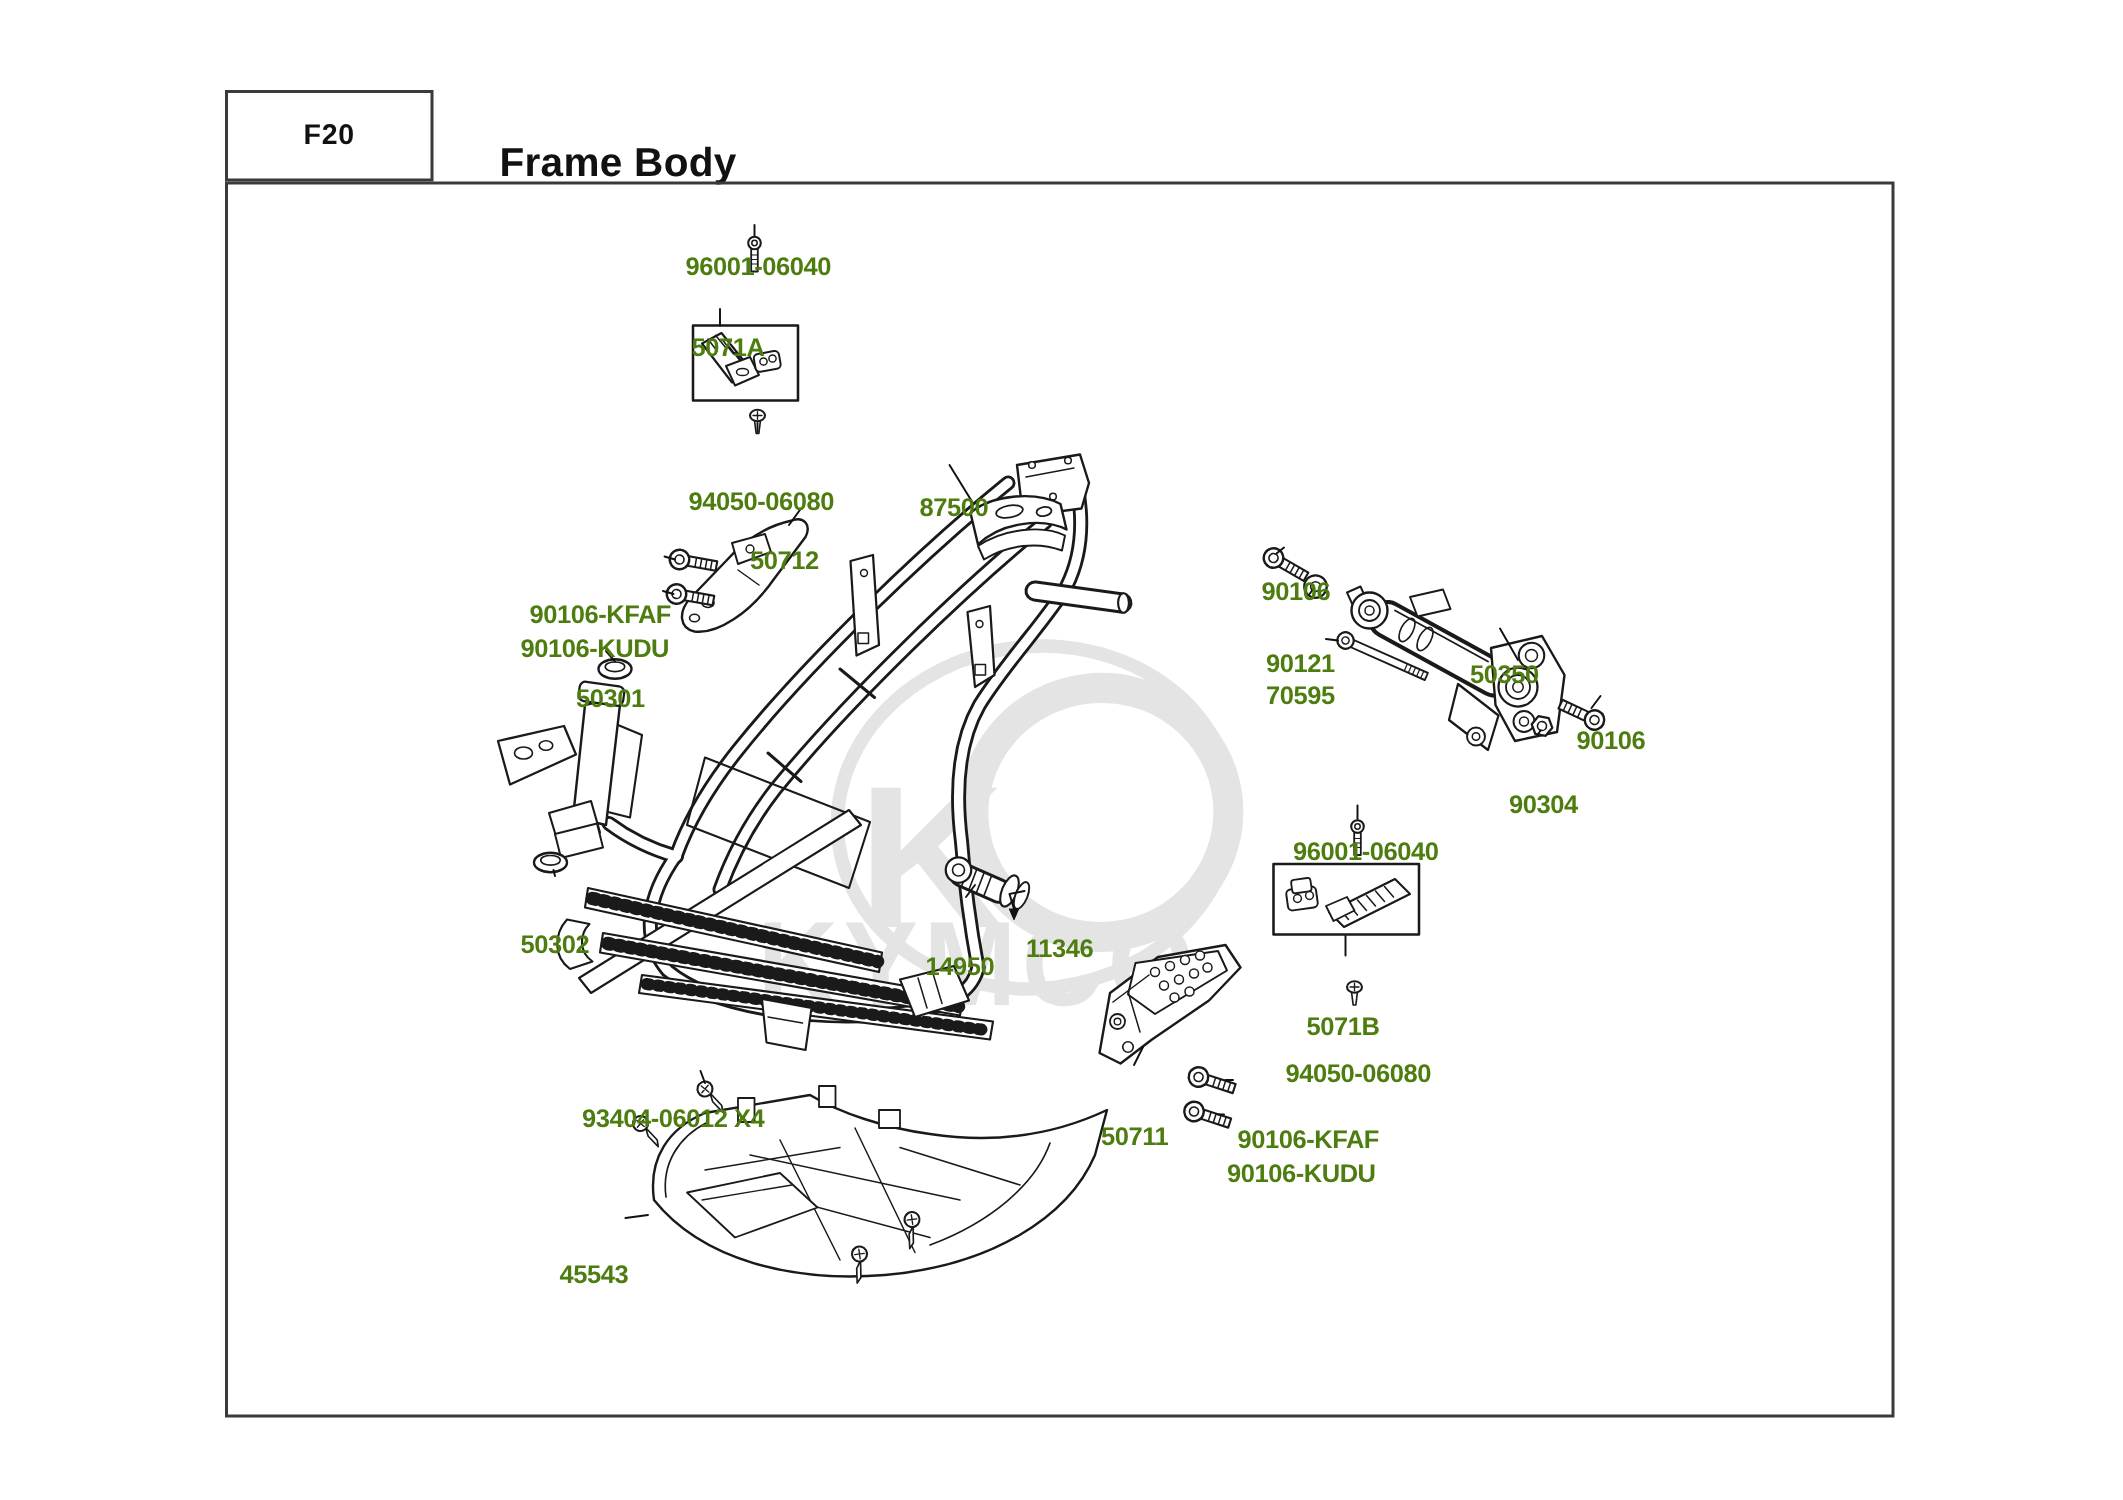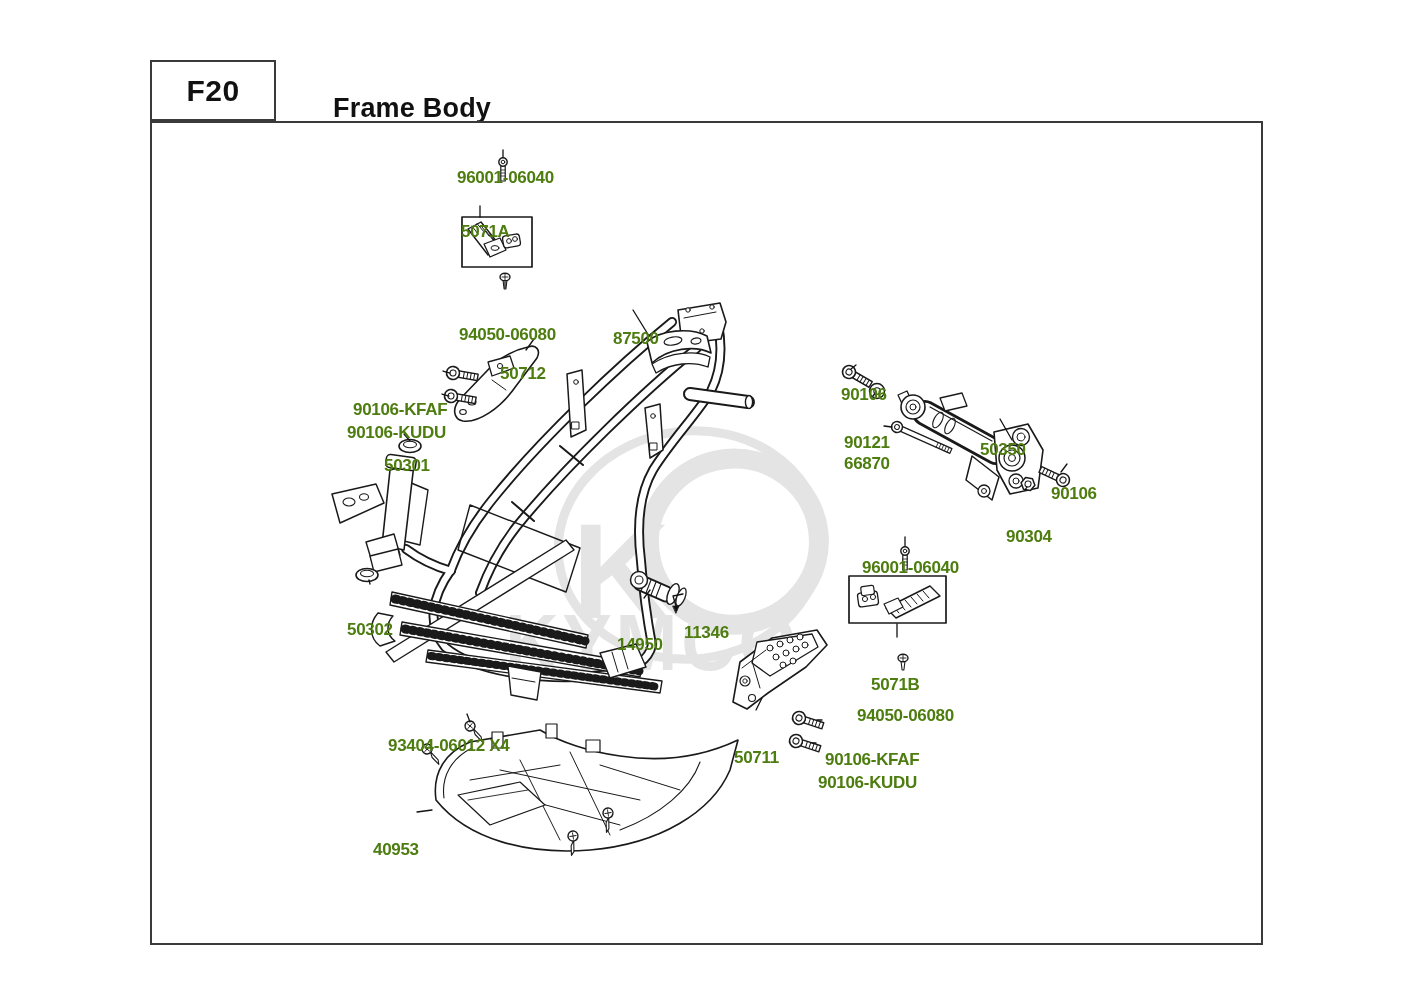--- a/index.html
+++ b/index.html
@@ -1,24 +1,24 @@
 <!DOCTYPE html>
 <html><head>
 <meta charset="utf-8">
 <style>
   html,body{margin:0;padding:0;background:#ffffff;}
   #page{
     position:relative;width:1415px;height:1000px;background:#ffffff;
     font-family:"Liberation Sans","DejaVu Sans",sans-serif;overflow:hidden;
   }
   .code-box{
-    position:absolute;left:150px;top:60px;width:126px;height:61px;
+    position:absolute;left:150px;top:60px;width:139px;height:61px;
     border:2px solid #3a3a3a;box-sizing:border-box;background:#fff;
     display:flex;align-items:center;justify-content:center;
-    font-size:30px;font-weight:bold;color:#111;letter-spacing:0.5px;
+    font-size:19px;font-weight:bold;color:#111;letter-spacing:0.5px;
   }
   .doc-title{
     position:absolute;left:333px;top:77px;
     font-size:27px;font-weight:bold;color:#111;letter-spacing:0.2px;margin-top:16px;
   }
   .main-frame{
     position:absolute;left:150px;top:121px;width:1113px;height:824px;
     border:2px solid #3a3a3a;box-sizing:border-box;background:transparent;
   }
   .footer-page{
@@ -316,28 +316,28 @@
   <div class="plabel" style="left:461px;top:186px">5071A</div>
   <div class="plabel" style="left:459px;top:289px">94050-06080</div>
   <div class="plabel" style="left:613px;top:293px">87500</div>
   <div class="plabel" style="left:500px;top:328px">50712</div>
   <div class="plabel" style="left:353px;top:364px">90106-KFAF</div>
   <div class="plabel" style="left:347px;top:387px">90106-KUDU</div>
   <div class="plabel" style="left:384px;top:420px">50301</div>
   <div class="plabel" style="left:841px;top:349px">90106</div>
   <div class="plabel" style="left:844px;top:397px">90121</div>
   <div class="plabel" style="left:980px;top:404px">50350</div>
-  <div class="plabel" style="left:844px;top:418px">66870</div>
+  <div class="plabel" style="left:844px;top:418px">70595</div>
   <div class="plabel" style="left:1051px;top:448px">90106</div>
   <div class="plabel" style="left:1006px;top:491px">90304</div>
   <div class="plabel" style="left:862px;top:522px">96001-06040</div>
   <div class="plabel" style="left:347px;top:584px">50302</div>
   <div class="plabel" style="left:617px;top:599px">14950</div>
   <div class="plabel" style="left:684px;top:587px">11346</div>
   <div class="plabel" style="left:871px;top:639px">5071B</div>
   <div class="plabel" style="left:857px;top:670px">94050-06080</div>
   <div class="plabel" style="left:734px;top:712px">50711</div>
   <div class="plabel" style="left:825px;top:714px">90106-KFAF</div>
   <div class="plabel" style="left:818px;top:737px">90106-KUDU</div>
   <div class="plabel" style="left:388px;top:700px">93404-06012 X4</div>
-  <div class="plabel" style="left:373px;top:804px">40953</div>
+  <div class="plabel" style="left:373px;top:804px">45543</div>
 
 </div>
 
 </body></html>

